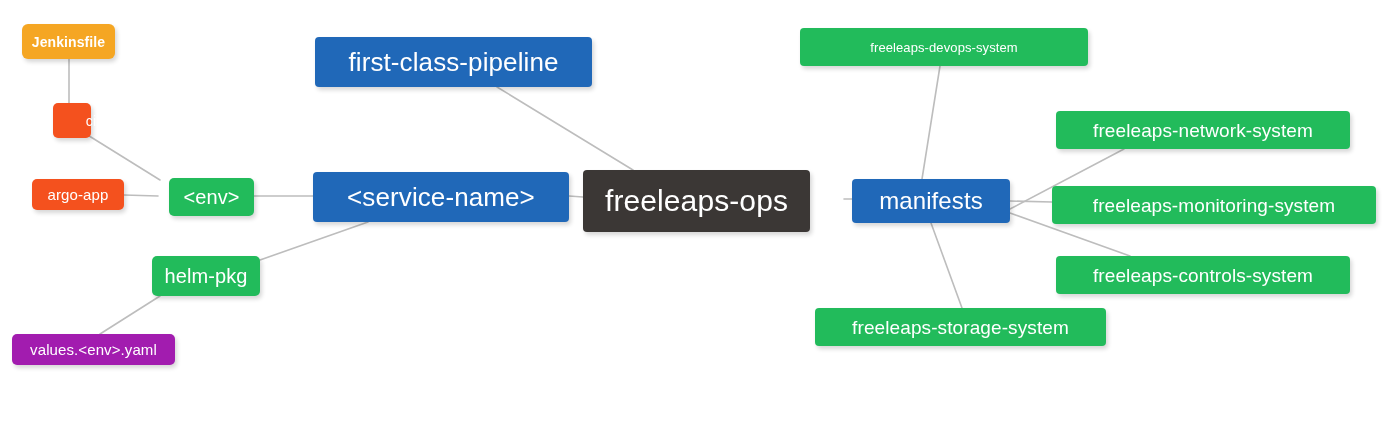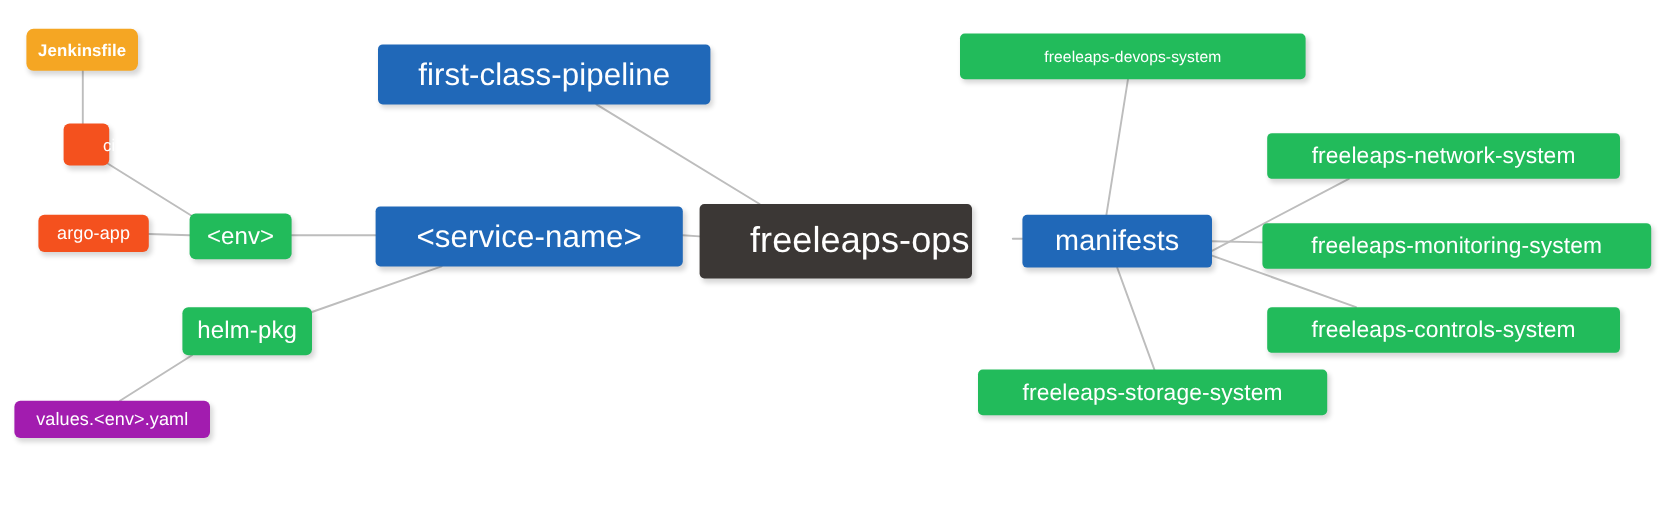--- a/index.html
+++ b/index.html
@@ -69,36 +69,36 @@
   <div id="node-layer">
       <div class="node" style="left: 22px; top: 24px; width: 93px; height: 35px; background: rgb(245, 166, 35); font-size: 14px; border-radius: 6px; font-weight: bold;">
         <span class="lbl">Jenkinsfile</span>
       </div>
       <div class="node" style="left: 53px; top: 103px; width: 33px; height: 35px; background: rgb(244, 81, 30); font-size: 14px; border-radius: 5px; padding-left: 38px;">
         <span class="lbl">ci</span>
       </div>
       <div class="node" style="left: 32px; top: 179px; width: 92px; height: 31px; background: rgb(244, 81, 30); font-size: 15px; border-radius: 5px;">
         <span class="lbl">argo-app</span>
       </div>
-      <div class="node" style="left: 158px; top: 178px; width: 85px; height: 38px; background: rgb(34, 187, 91); font-size: 20px; border-radius: 5px;">
+      <div class="node" style="left: 169px; top: 178px; width: 85px; height: 38px; background: rgb(34, 187, 91); font-size: 20px; border-radius: 5px;">
         <span class="lbl">&lt;env&gt;</span>
       </div>
       <div class="node" style="left: 152px; top: 256px; width: 108px; height: 40px; background: rgb(34, 187, 91); font-size: 20px; border-radius: 5px;">
         <span class="lbl">helm-pkg</span>
       </div>
       <div class="node" style="left: 12px; top: 334px; width: 163px; height: 31px; background: #a21caf; font-size: 15px; border-radius: 5px;">
         <span class="lbl">values.&lt;env&gt;.yaml</span>
       </div>
       <div class="node" style="left: 315px; top: 37px; width: 277px; height: 50px; background: rgb(32, 104, 184); font-size: 26px; border-radius: 4px;">
         <span class="lbl">first-class-pipeline</span>
       </div>
       <div class="node" style="left: 313px; top: 172px; width: 256px; height: 50px; background: rgb(32, 104, 184); font-size: 26px; border-radius: 4px;">
         <span class="lbl">&lt;service-name&gt;</span>
       </div>
-      <div class="node" style="left: 583px; top: 170px; width: 227px; height: 62px; background: rgb(59, 55, 53); font-size: 30px; border-radius: 4px; justify-content: flex-end;">
+      <div class="node" style="left: 583px; top: 170px; width: 227px; height: 62px; background: rgb(59, 55, 53); font-size: 30px; border-radius: 4px;">
         <span class="lbl">freeleaps-ops</span>
       </div>
       <div class="node" style="left: 852px; top: 179px; width: 158px; height: 44px; background: rgb(32, 104, 184); font-size: 24px; border-radius: 4px;">
         <span class="lbl">manifests</span>
       </div>
       <div class="node" style="left: 800px; top: 28px; width: 288px; height: 38px; background: rgb(34, 187, 91); font-size: 13px; border-radius: 4px;">
         <span class="lbl">freeleaps-devops-system</span>
       </div>
       <div class="node" style="left: 1056px; top: 111px; width: 294px; height: 38px; background: rgb(34, 187, 91); font-size: 19px; border-radius: 4px;">
         <span class="lbl">freeleaps-network-system</span>

